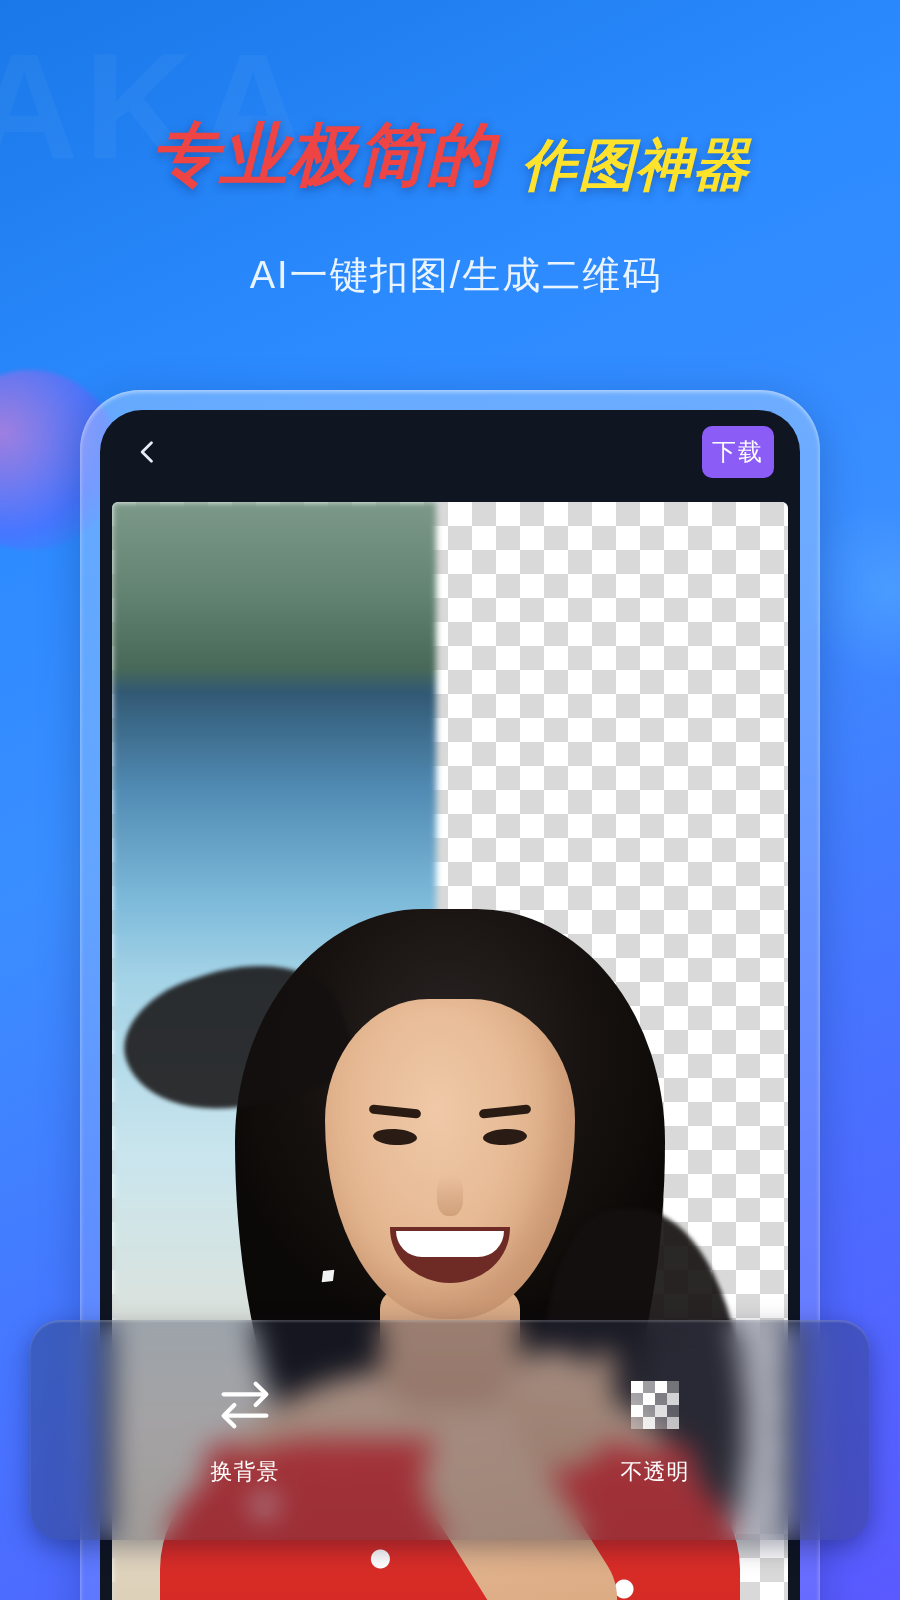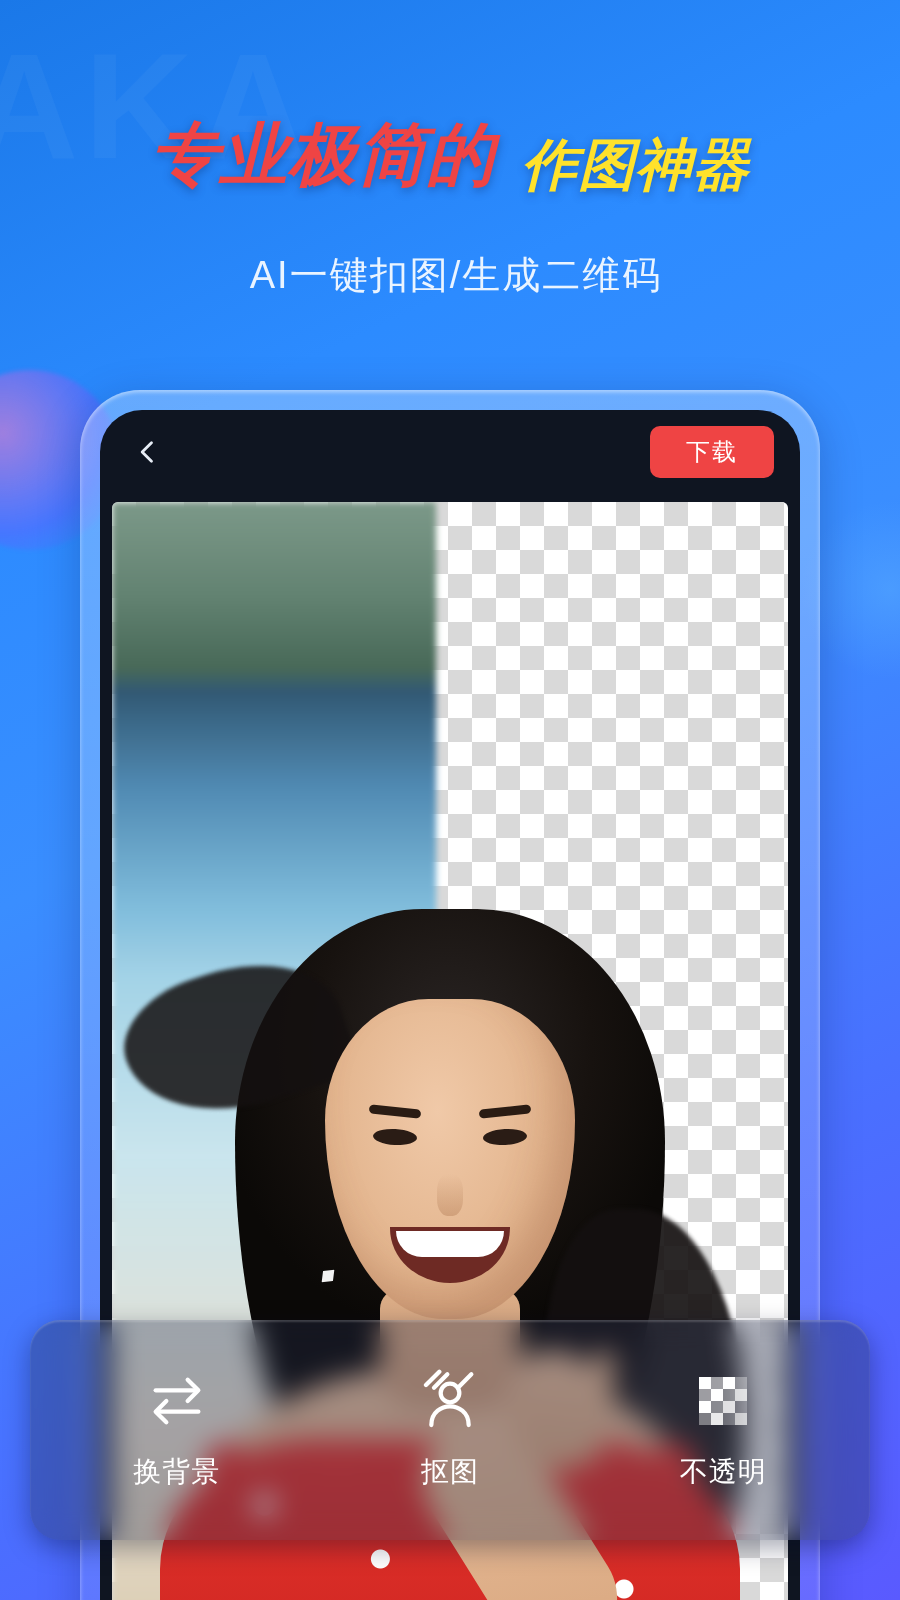--- a/index.html
+++ b/index.html
@@ -92,24 +92,24 @@
     align-items: center;
     justify-content: space-between;
     padding: 0 26px;
   }
   .back-btn {
     width: 44px; height: 44px;
     display: flex; align-items: center; justify-content: center;
   }
   .back-btn svg { stroke: #e6ecf5; }
   .download-btn {
-    background: #ef4444;
+    background: #8b5cf6;
     color: #fff;
     font-size: 24px;
-    padding: 10px 36px;
+    padding: 10px 10px;
     border-radius: 10px;
     letter-spacing: 2px;
   }
 
   .canvas {
     position: absolute;
     top: 92px; left: 12px; right: 12px; bottom: 0;
     border-radius: 6px;
     overflow: hidden;
   }
@@ -272,21 +272,21 @@
   }
   .tool {
     flex: 1;
     display: flex;
     flex-direction: column;
     align-items: center;
     gap: 20px;
     color: #fff;
   }
   .tool svg { width: 64px; height: 64px; }
-  .tool-label { font-size: 28px; letter-spacing: 1px; }
+  .tool-label { font-size: 22px; letter-spacing: 1px; }
 </style>
 </head>
 <body>
 
 <div class="bg-text">AKA</div>
 <div class="bg-circle-left"></div>
 <div class="bg-circle-right"></div>
 
 <div class="headline">
   <span class="white">专业极简的</span>
@@ -333,30 +333,20 @@
 
 <div class="toolbar">
   <div class="tool">
     <svg viewBox="0 0 48 48" fill="none" stroke="#fff" stroke-width="3.2" stroke-linecap="round" stroke-linejoin="round">
       <path d="M8 16 H38"></path>
         <path d="M32 8 L40 16 L32 24" fill="none"></path>
       <path d="M40 32 H10"></path>
         <path d="M16 24 L8 32 L16 40" fill="none"></path>
     </svg>
     <span class="tool-label">换背景</span>
-  </div>
-  <div class="tool">
-    <svg viewBox="0 0 48 48" fill="none" stroke="#fff" stroke-width="3.2" stroke-linecap="round" stroke-linejoin="round">
-      <circle cx="24" cy="18" r="7"></circle>
-      <path d="M10 42 C10 32 18 28 24 28 C30 28 38 32 38 42"></path>
-      <line x1="6" y1="12" x2="16" y2="2"></line>
-        <line x1="12" y1="14" x2="22" y2="4"></line>
-        <line x1="30" y1="8" x2="40" y2="-2" transform="translate(0,6)"></line>
-    </svg>
-    <span class="tool-label">抠图</span>
   </div>
   <div class="tool">
     <svg viewBox="0 0 48 48">
       <g fill="#fff">
         <rect x="6" y="6" width="9" height="9" opacity="1"></rect>
         <rect x="15" y="6" width="9" height="9" opacity="0.55"></rect>
         <rect x="24" y="6" width="9" height="9" opacity="1"></rect>
         <rect x="33" y="6" width="9" height="9" opacity="0.35"></rect>
         <rect x="6" y="15" width="9" height="9" opacity="0.55"></rect>
         <rect x="15" y="15" width="9" height="9" opacity="1"></rect>

